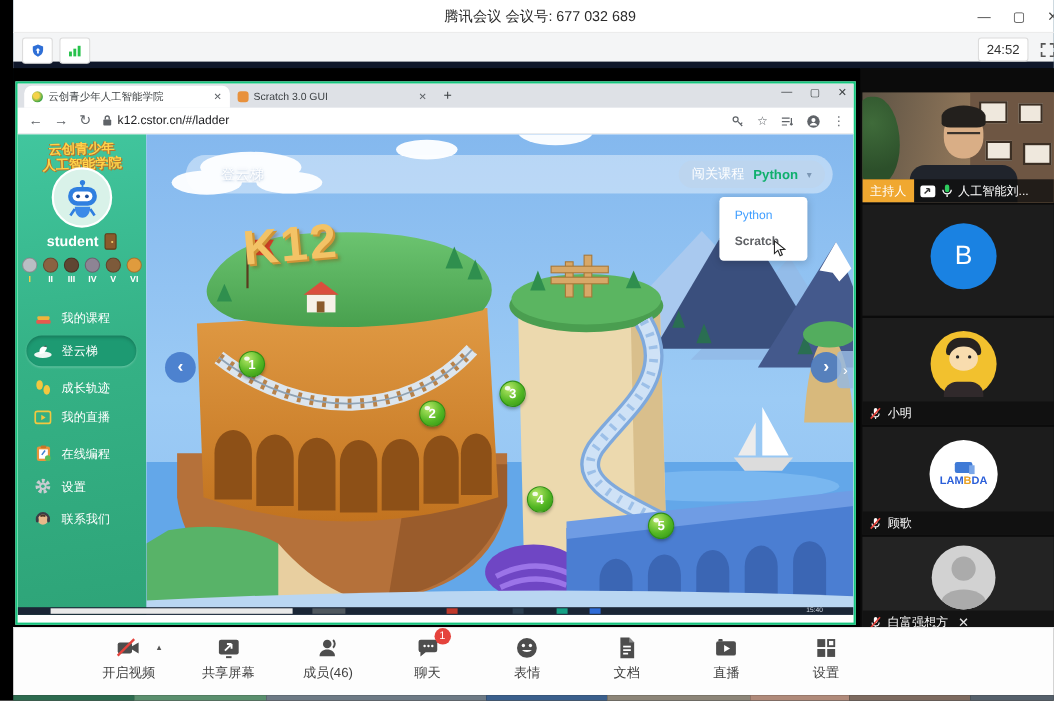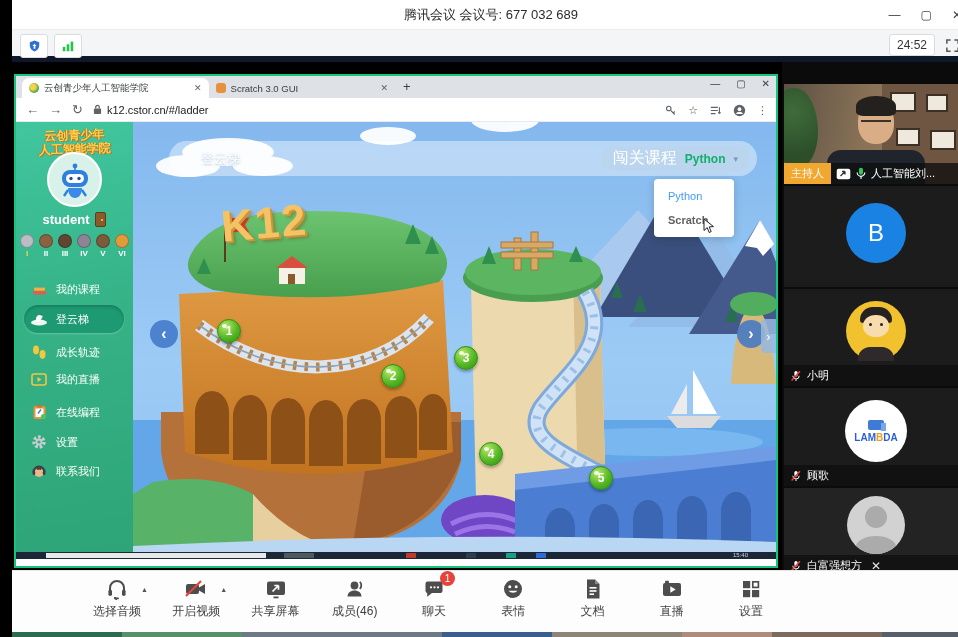--- a/index.html
+++ b/index.html
@@ -57,21 +57,21 @@
   .menu-item { position:absolute; left:14px; width:92px; height:24px; display:flex; align-items:center; gap:8px; color:#fff; font-size:11px; cursor:pointer; }
   .menu-item .mi { width:18px; height:18px; flex:none; display:flex; align-items:center; justify-content:center; }
   .menu-pill { position:absolute; left:8px; top:183px; width:100px; height:28px; border-radius:14px; background:#1d9a72; box-shadow:0 2px 3px rgba(0,0,0,.18) inset, 0 1px 2px rgba(255,255,255,.25); }
 
   .scene { position:absolute; left:117px; top:0; width:643px; height:437px; background:linear-gradient(#84b8ee,#9ccbf5 55%, #8fc0f0); overflow:hidden; }
   .scene svg.bg { position:absolute; left:0; top:0; }
 
   .hdr-pill { position:absolute; left:36px; top:19px; width:588px; height:35px; border-radius:18px; background:rgba(255,255,255,0.42); display:flex; align-items:center; }
   .hdr-title { margin-left:32px; color:#ffffff; font-size:13px; text-shadow:0 1px 2px rgba(90,130,180,.5); }
   .course-pill { position:absolute; right:7px; top:5px; height:25px; border-radius:13px; background:#bcd5ef; display:flex; align-items:center; gap:8px; padding:0 12px; cursor:pointer; }
-  .course-pill .lbl { color:#ffffff; font-size:16px; }
+  .course-pill .lbl { color:#ffffff; font-size:12px; }
   .course-pill .val { color:#0faf6d; font-size:12px; font-weight:bold; }
   .course-pill .car { color:#7c97b5; font-size:9px; }
   .dropdown { position:absolute; left:521px; top:57px; width:80px; background:#ffffff; border-radius:4px; box-shadow:0 2px 8px rgba(0,0,0,.18); padding:5px 0; }
   .dd-item { height:24px; line-height:24px; padding-left:14px; font-size:11px; cursor:pointer; }
   .dd-item.sel { color:#409eff; }
   .dd-item.plain { color:#606266;font-weight:bold; }
   .cursor { position:absolute; left:570px; top:96px; }
 
   .k12 { position:absolute; left:88px; top:76px; font-size:44px; font-weight:bold; color:#f3c366; text-shadow:2px 2px 0 #cf9437, 4px 4px 3px rgba(120,70,10,.35); transform:rotate(-5deg); letter-spacing:2px; }
 
@@ -586,31 +586,20 @@
           <span class="nm">白富强想方</span>
           <span class="x-close">✕</span>
         </div>
       </div>
     </div>
   </div>
 
   <div class="toolbar">
     <div class="tb-btns">
       <div class="tb-btn">
-        <svg width="24" height="24" viewBox="0 0 24 24">
-            <path d="M5 14v-3a7 7 0 0 1 14 0v3" stroke="#4d4d4d" stroke-width="2" fill="none"></path>
-            <rect x="3.4" y="12.5" width="3.6" height="6.5" rx="1.8" fill="#4d4d4d"></rect>
-            <rect x="17" y="12.5" width="3.6" height="6.5" rx="1.8" fill="#4d4d4d"></rect>
-            <path d="M12 22a2 2 0 0 1-2-2" stroke="#4d4d4d" stroke-width="1.8" fill="none"></path>
-            <rect x="9" y="20.4" width="5" height="1.8" rx="0.9" fill="#4d4d4d"></rect>
-          </svg>
-        <span class="lbl">选择音频</span>
-        <span class="caret">▲</span>
-      </div>
-      <div class="tb-btn">
         <svg width="26" height="24" viewBox="0 0 26 24">
             <rect x="3" y="7" width="13" height="10" rx="2" fill="#4d4d4d"></rect>
             <path d="M16 10.5l6-3.5v10l-6-3.5z" fill="#4d4d4d"></path>
             <line x1="3" y1="19" x2="18" y2="4" stroke="#e5433c" stroke-width="2.2"></line>
           </svg>
         <span class="lbl">开启视频</span>
         <span class="caret">▲</span>
       </div>
       <div class="tb-btn">
         <svg width="24" height="24" viewBox="0 0 24 24">

